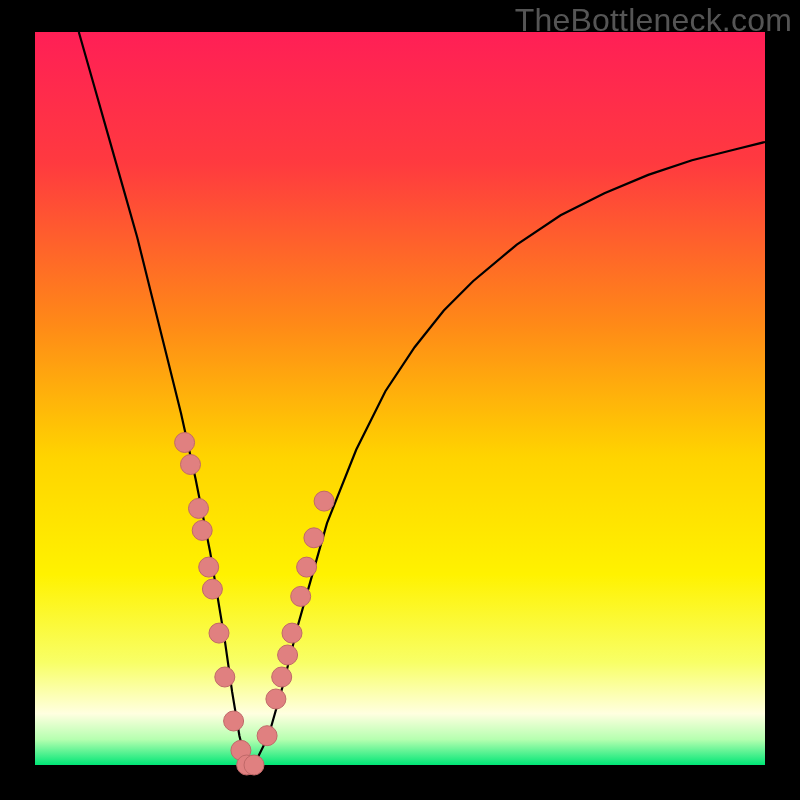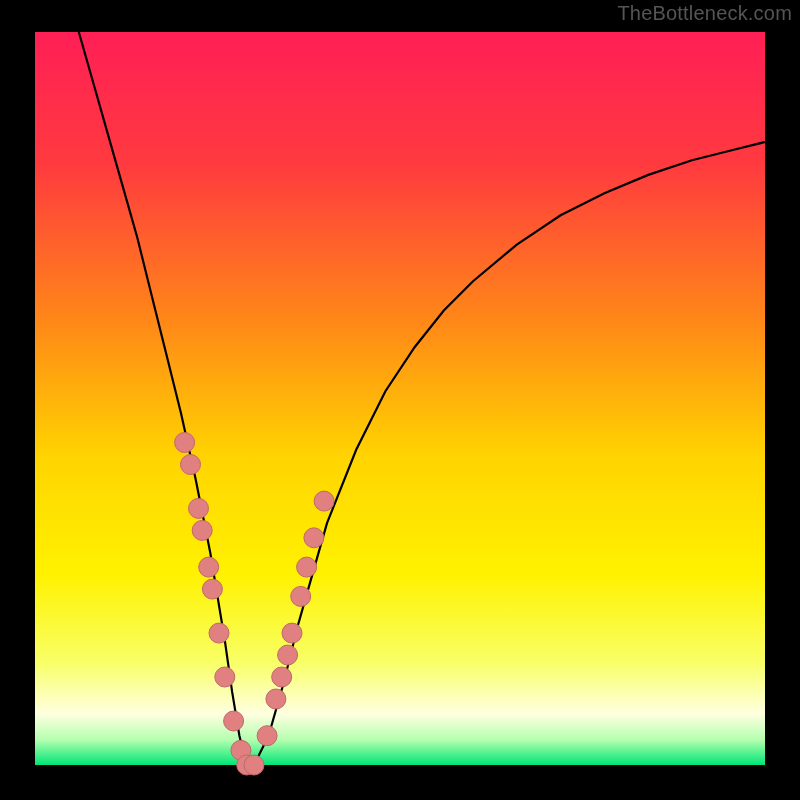--- a/index.html
+++ b/index.html
@@ -15,21 +15,21 @@
     position: relative;
     width: 800px;
     height: 800px;
     background: #000;
   }
   .watermark {
     position: absolute;
     top: 2px;
     right: 8px;
     color: #555;
-    font-size: 20px;
+    font-size: 32px;
     font-weight: 500;
     font-family: Arial, sans-serif;
     letter-spacing: 0.2px;
     z-index: 10;
   }
   svg {
     display: block;
   }
 </style>
 </head>

